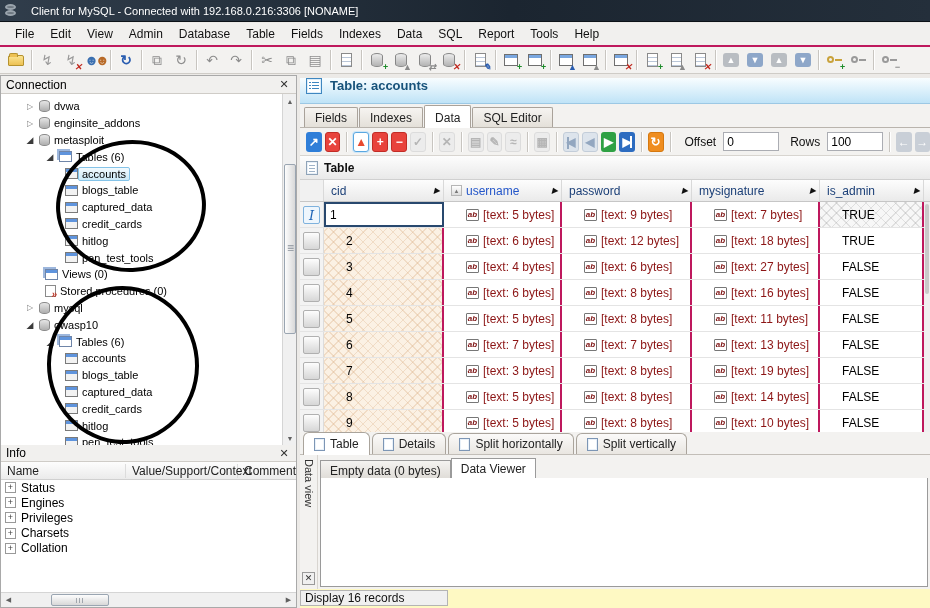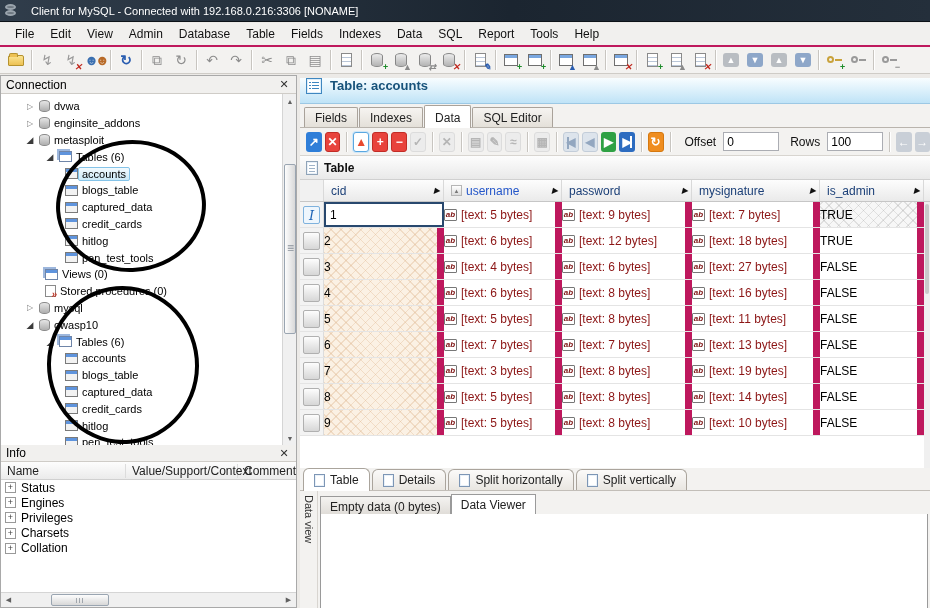--- a/index.html
+++ b/index.html
@@ -133,40 +133,40 @@
     font-family:"Liberation Sans",sans-serif; }
 
   .groupbar { height:24px; background:linear-gradient(#fdfdfd,#e9e9e9); border-bottom:1px solid #d0d0d0;
     display:flex; align-items:center; gap:6px; padding-left:6px; font-weight:bold; color:#111; }
   .gpico { width:12px; height:14px; background:#fff; border:1px solid #8fa3b8;
     box-shadow:inset 0 0 0 1px #e8f0f8; position:relative; }
   .gpico:after { content:""; position:absolute; left:2px; right:2px; top:3px; bottom:2px;
     background:repeating-linear-gradient(#9fb3c8 0 1px,transparent 1px 3px); }
 
   
-  .grid { height:288px; background:#fff; overflow:hidden; position:relative; }
+  .grid { height:252px; background:#fff; overflow:hidden; position:relative; }
   .ghead { height:22px; display:flex; background:linear-gradient(#fdfdfd,#eaeaea);
     border-bottom:1px solid #c6c6c6; }
   .gh { position:relative; display:flex; align-items:center; padding-left:7px; color:#1b3f77;
     border-right:1px solid #d9d9d9; font-size:12px; }
   .gh .flt { position:absolute; right:3px; top:6px; font-size:8px; color:#111; }
   .gh0 { width:24px; background:#f1f1f1; }
   .ghc1 { width:120px; } .ghc2 { width:118px; color:#2456c9; } .ghc3 { width:130px; }
   .ghc4 { width:128px; } .ghc5 { width:104px; }
   .sortbtn { width:11px; height:11px; border:1px solid #b5b5b5; background:linear-gradient(#fefefe,#dcdcdc);
     font-size:6px; color:#777; display:inline-flex; align-items:center; justify-content:center;
     margin-right:4px; flex:none; }
   .grow { height:26px; display:flex; border-bottom:1px solid #e4e4e4; background:#fff; }
   .rsel { width:24px; background:#f3f3f3; border-right:1px solid #dcdcdc; display:flex;
     align-items:center; justify-content:center; }
   .selbtn { width:17px; height:18px; background:linear-gradient(#fdfdfd,#d6d6d6); border:1px solid #b0b0b0;
     border-radius:2px; }
   .ibeam { width:17px; height:18px; background:#eef6fd; border:1px solid #7fb2dd; border-radius:2px;
     color:#1b62b5; font-family:"DejaVu Serif",serif; font-size:13px; text-align:center; line-height:17px; }
-  .gcell { display:flex; align-items:center; padding-left:0; gap:4px; border-right:7px solid #be185d;
+  .gcell { display:flex; align-items:center; padding-left:22px; gap:4px; border-right:2px solid #be185d;
     font-size:12px; color:#000; white-space:nowrap; overflow:hidden; }
   .c1 { width:120px; } .c2 { width:118px; } .c3 { width:130px; } .c4 { width:128px; } .c5 { width:104px; }
   .hatchp { background-color:#fbf1e4;
     background-image:repeating-linear-gradient(45deg,rgba(221,180,140,.35) 0 1px,transparent 1px 7px),
       repeating-linear-gradient(-45deg,rgba(221,180,140,.35) 0 1px,transparent 1px 7px); }
   .hatchg { background-color:#f7f7f7;
     background-image:repeating-linear-gradient(45deg,rgba(140,140,140,.22) 0 1px,transparent 1px 7px),
       repeating-linear-gradient(-45deg,rgba(140,140,140,.22) 0 1px,transparent 1px 7px); }
   .selcell { background:#fff !important; background-image:none !important;
     border:2px solid #28486e; padding-left:4px; }

